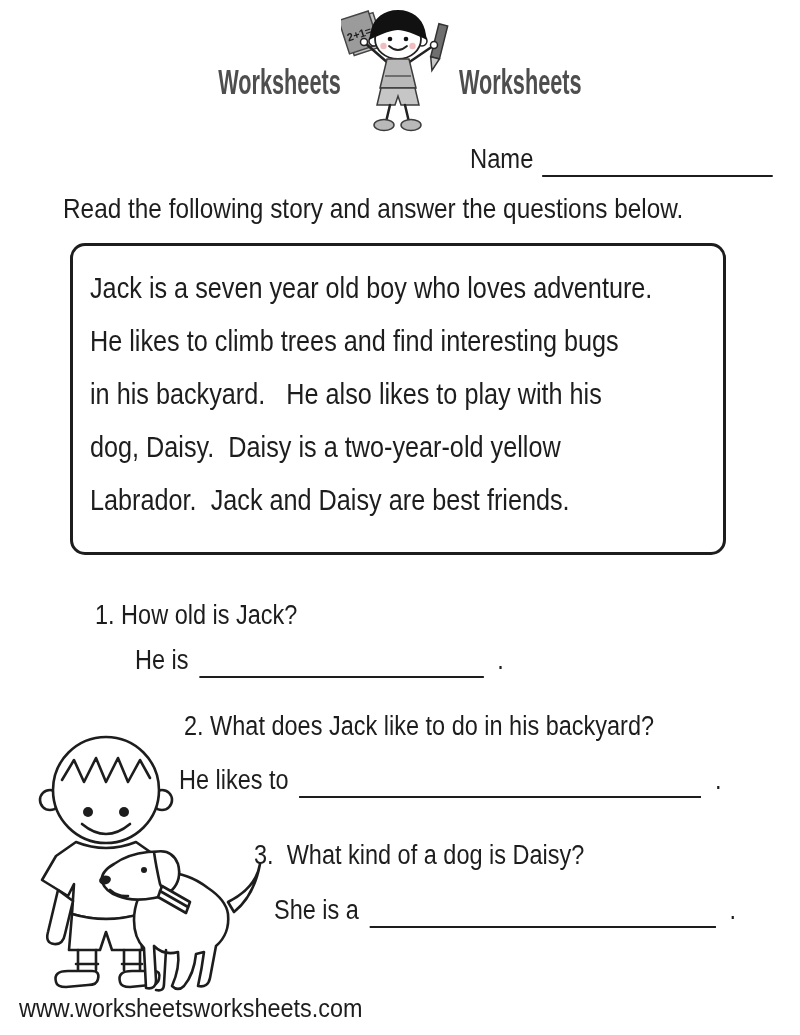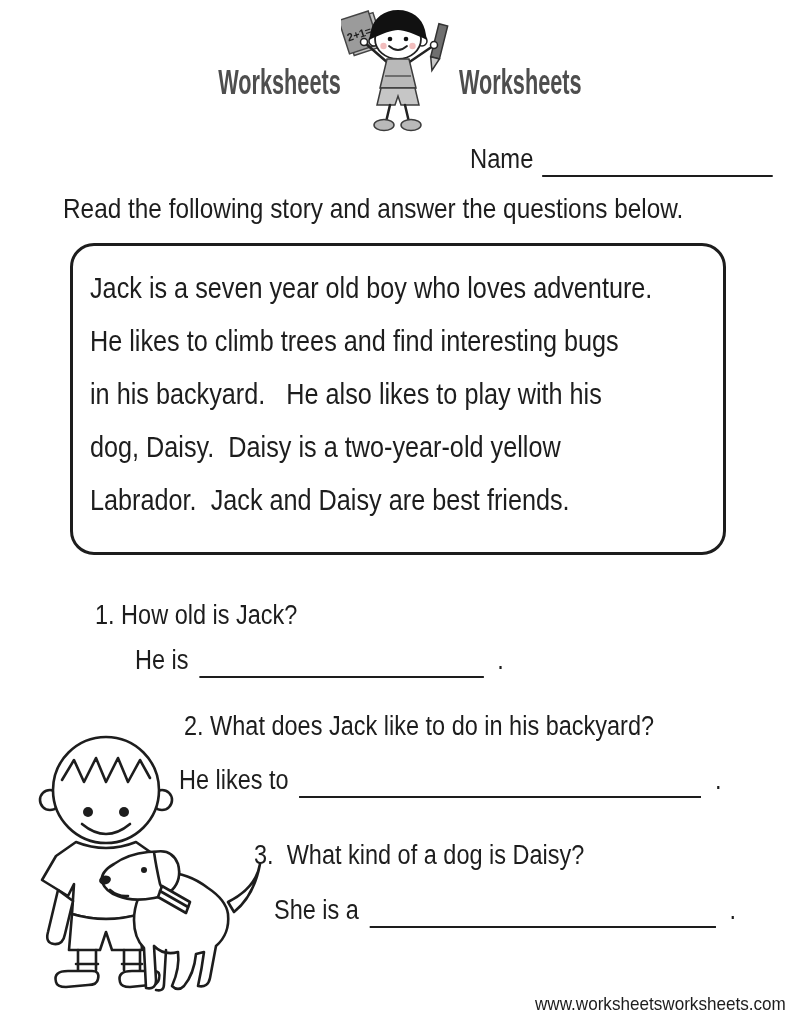--- a/index.html
+++ b/index.html
@@ -21,21 +21,21 @@
             font-size:27px;transform:scaleX(0.88);transform-origin:0 0;white-space:pre;}
   .name-label{padding-bottom:2px;}
   .name-blank{width:262px;height:30px;border-bottom:2.5px solid #1d1d1d;margin-left:10px;}
 
   
   .instruction{position:absolute;left:63px;top:193px;font-size:28px;
                transform:scaleX(0.87);transform-origin:0 0;white-space:pre;}
 
   
   .story-box{position:absolute;left:70px;top:243px;width:656px;height:312px;
-             box-sizing:border-box;border:3px solid #1d1d1d;border-radius:24px;
+             box-sizing:border-box;border:3px solid #1d1d1d;border-radius:15px;
              padding:16px 0 0 17px;}
   .story-line{font-size:29px;line-height:53px;transform:scaleX(0.87);
               transform-origin:0 50%;white-space:pre;}
 
   
   .q-label{position:absolute;font-size:27px;transform:scaleX(0.87);
            transform-origin:0 0;white-space:pre;}
   #q1-label{left:95px;top:600px;}
   #q2-label{left:184px;top:711px;}
   #q3-label{left:254px;top:840px;}
@@ -43,21 +43,21 @@
   .answer-row{position:absolute;display:flex;align-items:flex-end;font-size:27px;
               transform:scaleX(0.87);transform-origin:0 0;white-space:pre;}
   .answer-prefix{padding-bottom:2px;}
   .blank{border-bottom:2.5px solid #1d1d1d;height:32px;margin-left:12px;}
   .answer-suffix{margin-left:16px;padding-bottom:2px;}
   #a1-row{left:135px;top:644px;} #a1-row .blank{width:327px;}
   #a2-row{left:179px;top:764px;} #a2-row .blank{width:462px;}
   #a3-row{left:274px;top:894px;} #a3-row .blank{width:398px;}
 
   
-  .footer{position:absolute;top:993px;left:0;right:0;text-align:right;font-size:19px;}
+  .footer{position:absolute;top:993px;left:0;right:0;text-align:left;font-size:26px;}
   .footer .cond{transform:scaleX(0.9);transform-origin:50% 50%;}
 
   
   .logo-boy{width:118px;height:124px;display:block;}
   .illustration{position:absolute;left:20px;top:716px;width:248px;height:288px;}
 </style>
 </head>
 <body>
 
 <div id="page">

